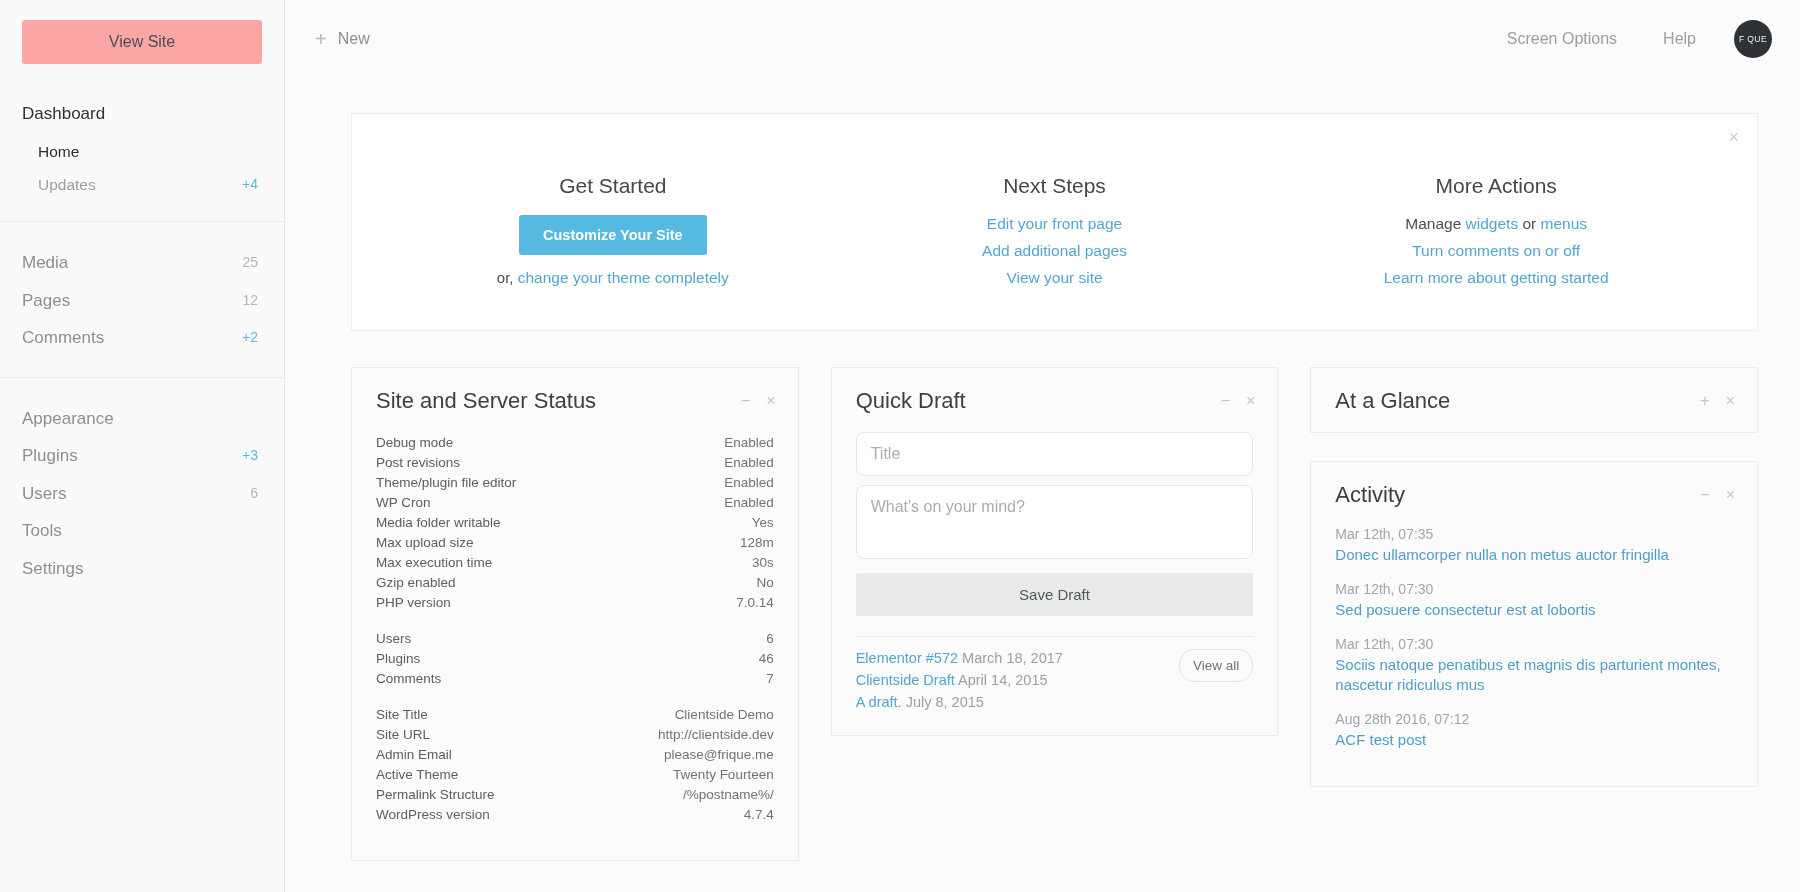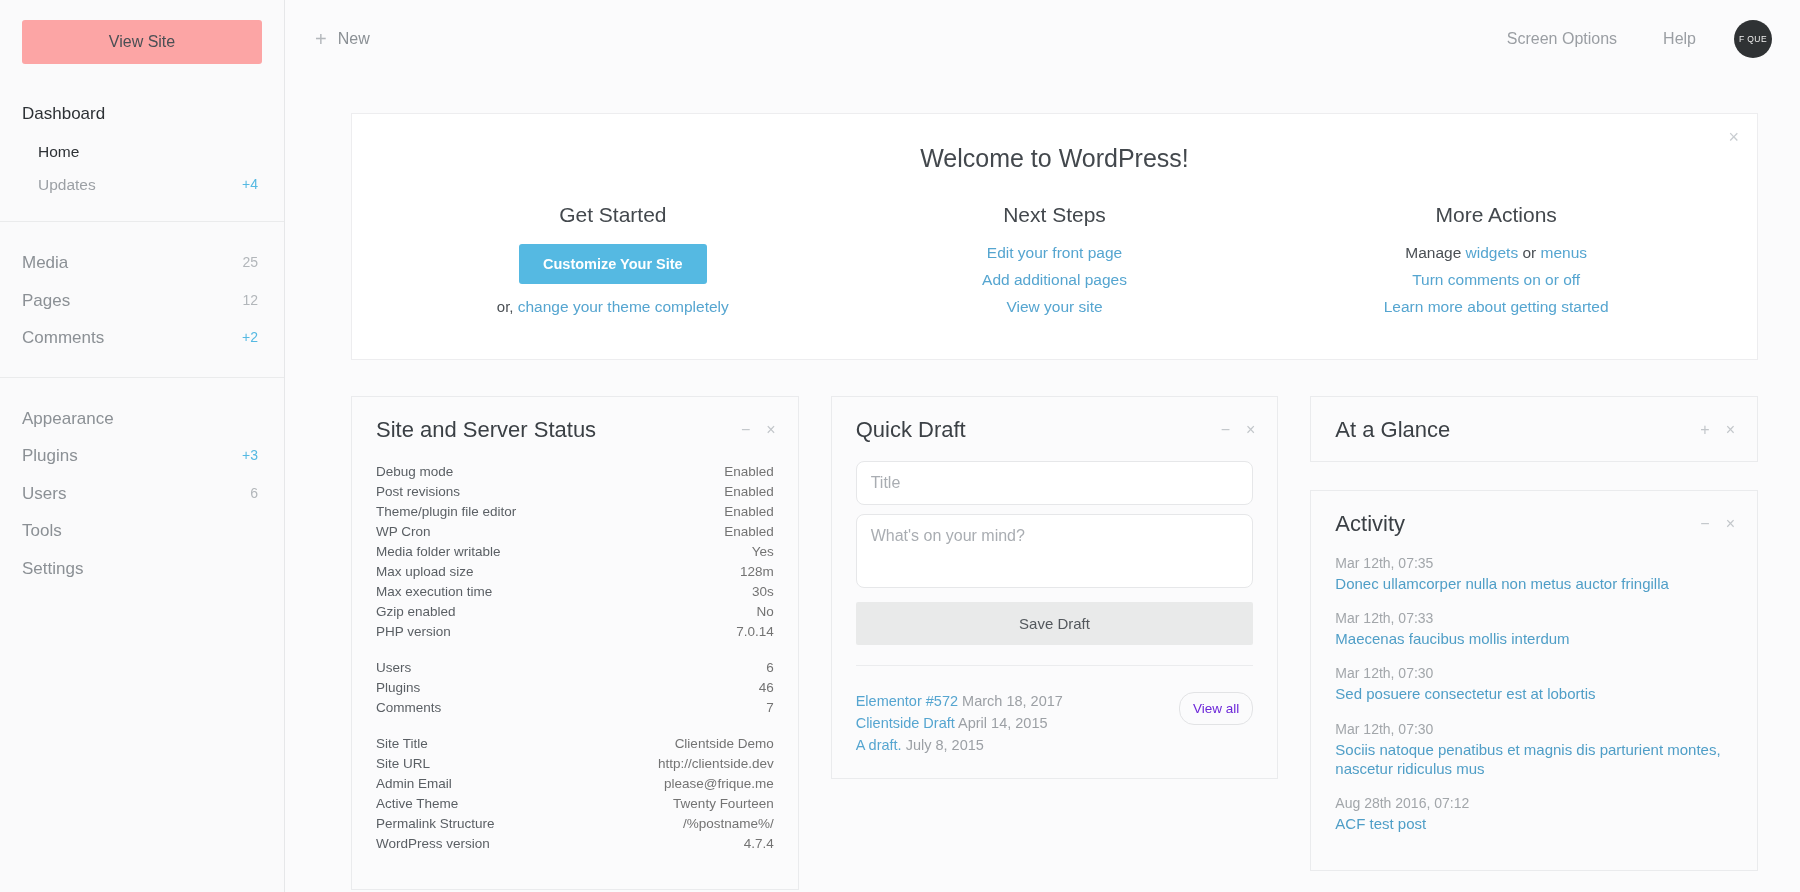--- a/index.html
+++ b/index.html
@@ -123,29 +123,29 @@
     color: #4a4f54; padding: 12px 14px; outline: none; border-radius: 8px;
   }
   .qd-input::placeholder { color: #a9adb2; }
   .qd-area { height: 74px; resize: none; margin-top: 9px; }
   .qd-save {
     width: 100%; margin-top: 10px; background: #e9eaea; border: none;
     font-family: "Liberation Sans", sans-serif; font-size: 15px; color: #53585d;
     padding: 13px 0; cursor: pointer; border-radius: 2px;
   }
   .qd-drafts {
-    border-top: 1px solid #ebecee; margin-top: 20px; padding-top: 26px;
+    border-top: 1px solid #ebecee; margin-top: 20px; padding-top: 12px;
     display: flex; justify-content: space-between; align-items: flex-start;
   }
   .draft-row { font-size: 14.5px; line-height: 1.32; margin-bottom: 3px; }
   .draft-link { color: #55a5d0; cursor: pointer; }
   .draft-date { color: #9ca0a5; }
   .viewall-btn {
     border: 1px solid #e2e3e5; background: #fbfbfc; border-radius: 15px;
-    font-family: "Liberation Sans", sans-serif; font-size: 13.5px; color: #6d28d9;
+    font-family: "Liberation Sans", sans-serif; font-size: 13.5px; color: #737373;
     padding: 8px 13px; cursor: pointer; white-space: nowrap;
   }
 
   
   .act-item { margin-bottom: 17px; }
   .act-time { font-size: 14px; color: #a2a6aa; margin-bottom: 3px; }
   .act-title { font-size: 15px; color: #4f9ec7; line-height: 1.28; cursor: pointer; }
 </style>
 </head>
 <body>
@@ -223,21 +223,20 @@
         <span>F QUE</span>
       </div>
     </header>
 
     <div class="content">
 
       <section class="welcome">
         <div class="welcome-close">
           <span>×</span>
         </div>
-        <h1 class="welcome-title">Welcome to WordPress!</h1>
 
         <div class="welcome-cols">
 
           <div class="wcol">
             <div class="wcol-title">Get Started</div>
             <div class="wbtn">
               <span>Customize Your Site</span>
             </div>
             <div class="wnote">
               <span>or, </span><span class="wlink">change your theme completely</span>
@@ -405,24 +404,20 @@
                 <span class="pact">−</span>
                 <span class="pact">×</span>
               </div>
             </div>
             <div class="panel-body" id="activity-body">
                 <div class="act-item">
                   <div class="act-time">Mar 12th, 07:35</div>
                   <div class="act-title">Donec ullamcorper nulla non metus auctor fringilla</div>
                 </div>
                 <div class="act-item">
-                  <div class="act-time">Mar 12th, 07:33</div>
-                  <div class="act-title">Maecenas faucibus mollis interdum</div>
-                </div>
-                <div class="act-item">
                   <div class="act-time">Mar 12th, 07:30</div>
                   <div class="act-title">Sed posuere consectetur est at lobortis</div>
                 </div>
                 <div class="act-item">
                   <div class="act-time">Mar 12th, 07:30</div>
                   <div class="act-title">Sociis natoque penatibus et magnis dis parturient montes, nascetur ridiculus mus</div>
                 </div>
                 <div class="act-item">
                   <div class="act-time">Aug 28th 2016, 07:12</div>
                   <div class="act-title">ACF test post</div>

